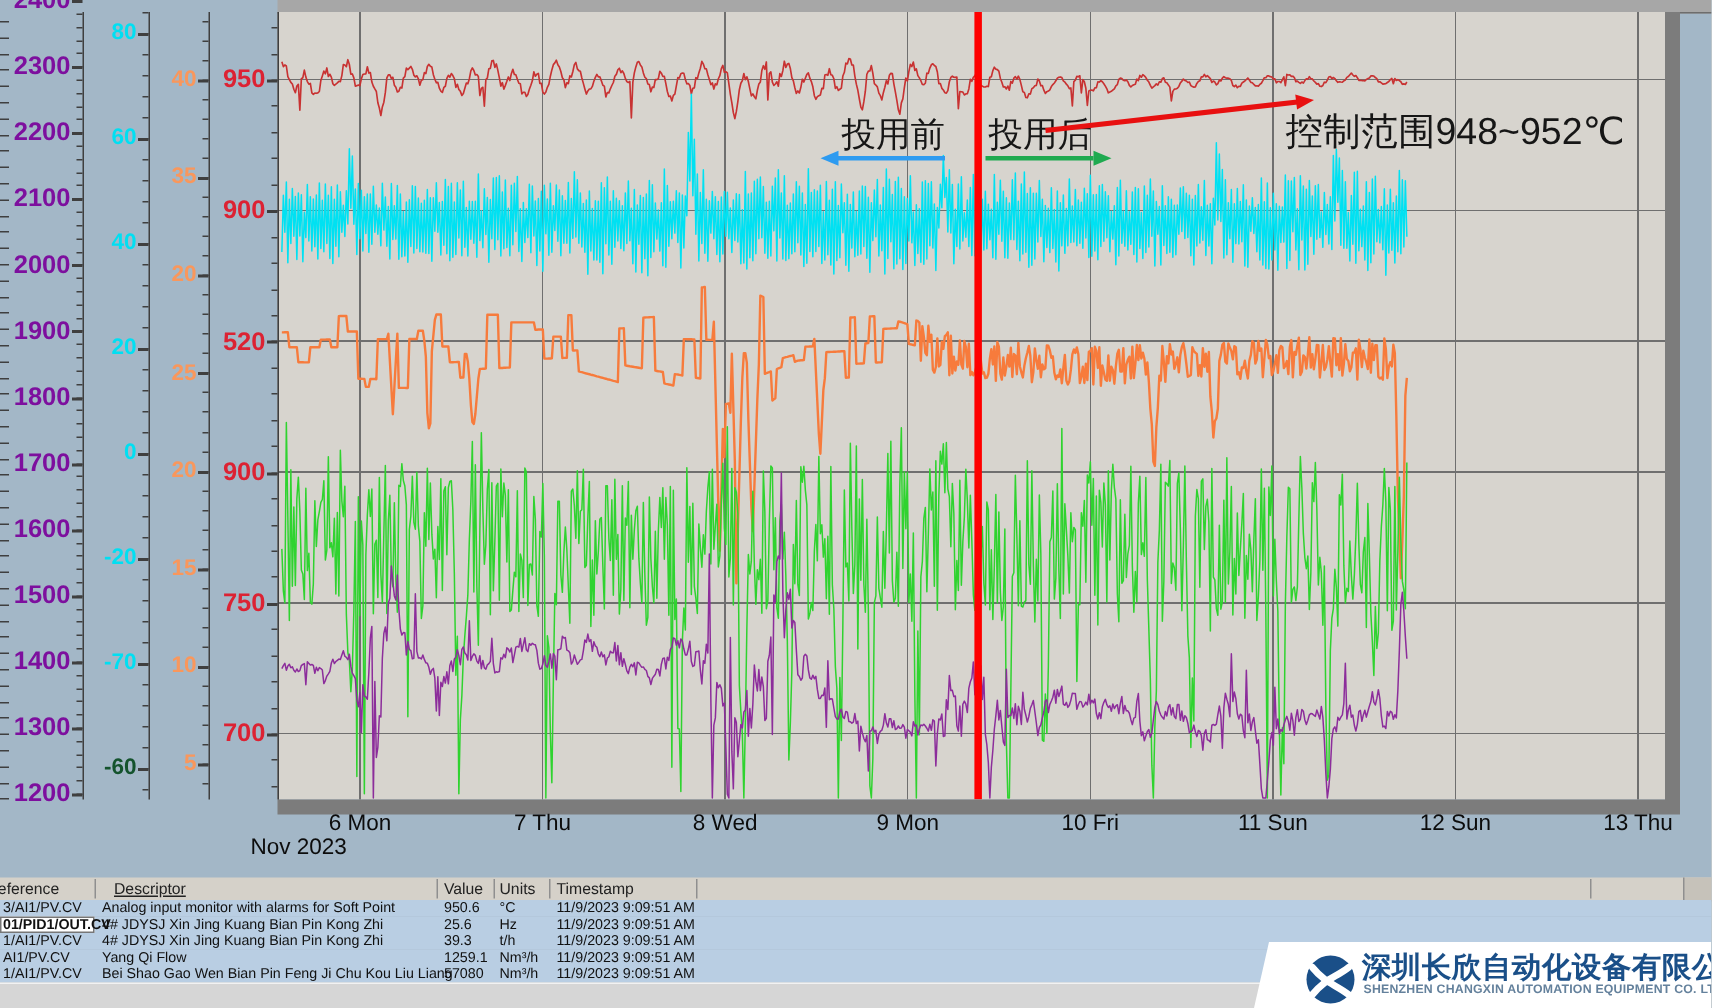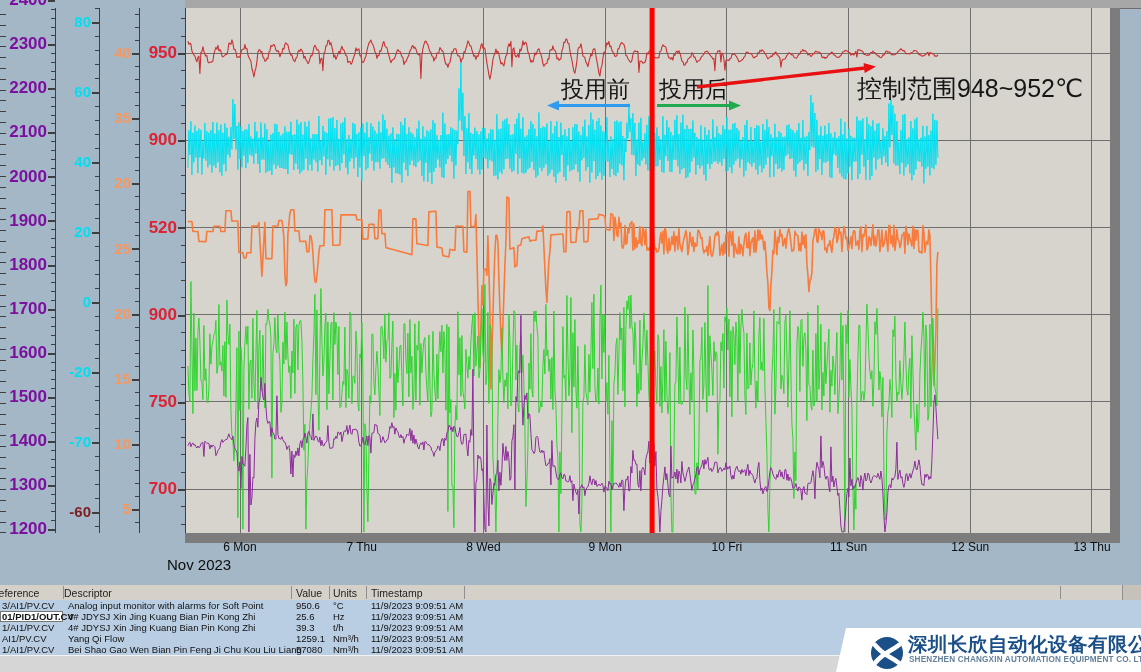--- a/index.html
+++ b/index.html
@@ -10,21 +10,21 @@
   }
   .abs{position:absolute;}
   
   #top-strip{left:185px;top:0;width:956px;height:8px;background:#a7a7a7;border-bottom:1px solid #6d6d6d;}
   #plot-area{left:185px;top:8px;width:925px;height:525px;background:#d7d4ce;}
   #right-shadow{left:1110px;top:8px;width:10px;height:535px;background:#7c7c7c;}
   #bottom-shadow{left:185px;top:533px;width:925px;height:10px;background:#7c7c7c;}
   .axis-line{width:1px;background:#3f3f3f;}
   .tick{background:#3f3f3f;height:1px;}
   .axis-label{position:absolute;text-align:right;font-weight:bold;line-height:1;white-space:nowrap;}
-  .day-label{position:absolute;top:540px;transform:translateX(-50%);font-size:12px;color:#0c0c0c;white-space:nowrap;}
+  .day-label{position:absolute;top:540px;transform:translateX(-50%);font-size:15px;color:#0c0c0c;white-space:nowrap;}
   #month-label{left:167px;top:556px;font-size:15px;color:#0c0c0c;}
   
   .anno-cn{position:absolute;color:#161616;line-height:1;white-space:nowrap;}
   #anno-before{left:561px;top:78px;font-size:23px;}
   #anno-after{left:659px;top:78px;font-size:23px;}
   #anno-control{left:857px;top:76px;font-size:25px;}
   
   #table-header{left:0;top:585px;width:1141px;height:15px;background:#d5d1c9;border-bottom:1px solid #a5a19a;}
   .hdr-cell{position:absolute;top:2px;font-size:10.5px;color:#222;white-space:nowrap;}
   .hdr-sep{position:absolute;top:1px;width:1px;height:13px;background:#8f8f8f;}
@@ -256,21 +256,21 @@
     <div class="axis-label" style="position: absolute; left: 21px; width: 70px; top: 154.2px; font-size: 15px; color: rgb(0, 223, 242);">40</div>
     <div class="tick" style="position: absolute; left: 92px; top: 232px; width: 7px; height: 2px;"></div>
     <div class="axis-label" style="position: absolute; left: 21px; width: 70px; top: 224.2px; font-size: 15px; color: rgb(0, 223, 242);">20</div>
     <div class="tick" style="position: absolute; left: 92px; top: 302px; width: 7px; height: 2px;"></div>
     <div class="axis-label" style="position: absolute; left: 21px; width: 70px; top: 294.2px; font-size: 15px; color: rgb(0, 223, 242);">0</div>
     <div class="tick" style="position: absolute; left: 92px; top: 372px; width: 7px; height: 2px;"></div>
     <div class="axis-label" style="position: absolute; left: 21px; width: 70px; top: 364.2px; font-size: 15px; color: rgb(0, 223, 242);">-20</div>
     <div class="tick" style="position: absolute; left: 92px; top: 442px; width: 7px; height: 2px;"></div>
     <div class="axis-label" style="position: absolute; left: 21px; width: 70px; top: 434.2px; font-size: 15px; color: rgb(0, 223, 242);">-70</div>
     <div class="tick" style="position: absolute; left: 92px; top: 512px; width: 7px; height: 2px;"></div>
-    <div class="axis-label" style="position: absolute; left: 21px; width: 70px; top: 504.2px; font-size: 15px; color: #7f1d1d;">-60</div>
+    <div class="axis-label" style="position: absolute; left: 21px; width: 70px; top: 504.2px; font-size: 15px; color: #14532d;">-60</div>
     <div class="axis-line" style="position: absolute; left: 139px; top: 8px; height: 525px;"></div>
     <div class="tick" style="position: absolute; left: 135px; top: 522.054px; width: 4px;"></div>
     <div class="tick" style="position: absolute; left: 135px; top: 509.024px; width: 4px;"></div>
     <div class="tick" style="position: absolute; left: 135px; top: 495.993px; width: 4px;"></div>
     <div class="tick" style="position: absolute; left: 135px; top: 482.963px; width: 4px;"></div>
     <div class="tick" style="position: absolute; left: 135px; top: 469.932px; width: 4px;"></div>
     <div class="tick" style="position: absolute; left: 135px; top: 456.902px; width: 4px;"></div>
     <div class="tick" style="position: absolute; left: 135px; top: 443.871px; width: 4px;"></div>
     <div class="tick" style="position: absolute; left: 135px; top: 430.841px; width: 4px;"></div>
     <div class="tick" style="position: absolute; left: 135px; top: 417.81px; width: 4px;"></div>
@@ -396,21 +396,21 @@
 </svg>
 
 <div class="abs" id="table-header">
     <div class="hdr-sep" style="position: absolute; left: 63px;"></div>
     <div class="hdr-sep" style="position: absolute; left: 291px;"></div>
     <div class="hdr-sep" style="position: absolute; left: 329px;"></div>
     <div class="hdr-sep" style="position: absolute; left: 366px;"></div>
     <div class="hdr-sep" style="position: absolute; left: 464px;"></div>
     <div class="hdr-sep" style="position: absolute; left: 1060px;"></div>
     <div class="hdr-cell" style="position: absolute; left: -9px;">Reference</div>
-    <div class="hdr-cell" style="position: absolute; left: 64px;">Descriptor</div>
+    <div class="hdr-cell" style="position: absolute; left: 76px; text-decoration: underline;">Descriptor</div>
     <div class="hdr-cell" style="position: absolute; left: 296px;">Value</div>
     <div class="hdr-cell" style="position: absolute; left: 333px;">Units</div>
     <div class="hdr-cell" style="position: absolute; left: 371px;">Timestamp</div>
     <div id="hdr-endbox" style="position: absolute;"></div>
   </div>
 <div class="abs" id="table-rows">
     <div class="t-row" style="position: absolute; top: 0px;">
       <div class="t-cell" style="position: absolute; left: 2px;">3/AI1/PV.CV</div>
       <div class="t-cell" style="position: absolute; left: 68px;">Analog input monitor with alarms for Soft Point</div>
       <div class="t-cell" style="position: absolute; left: 296px;">950.6</div>

